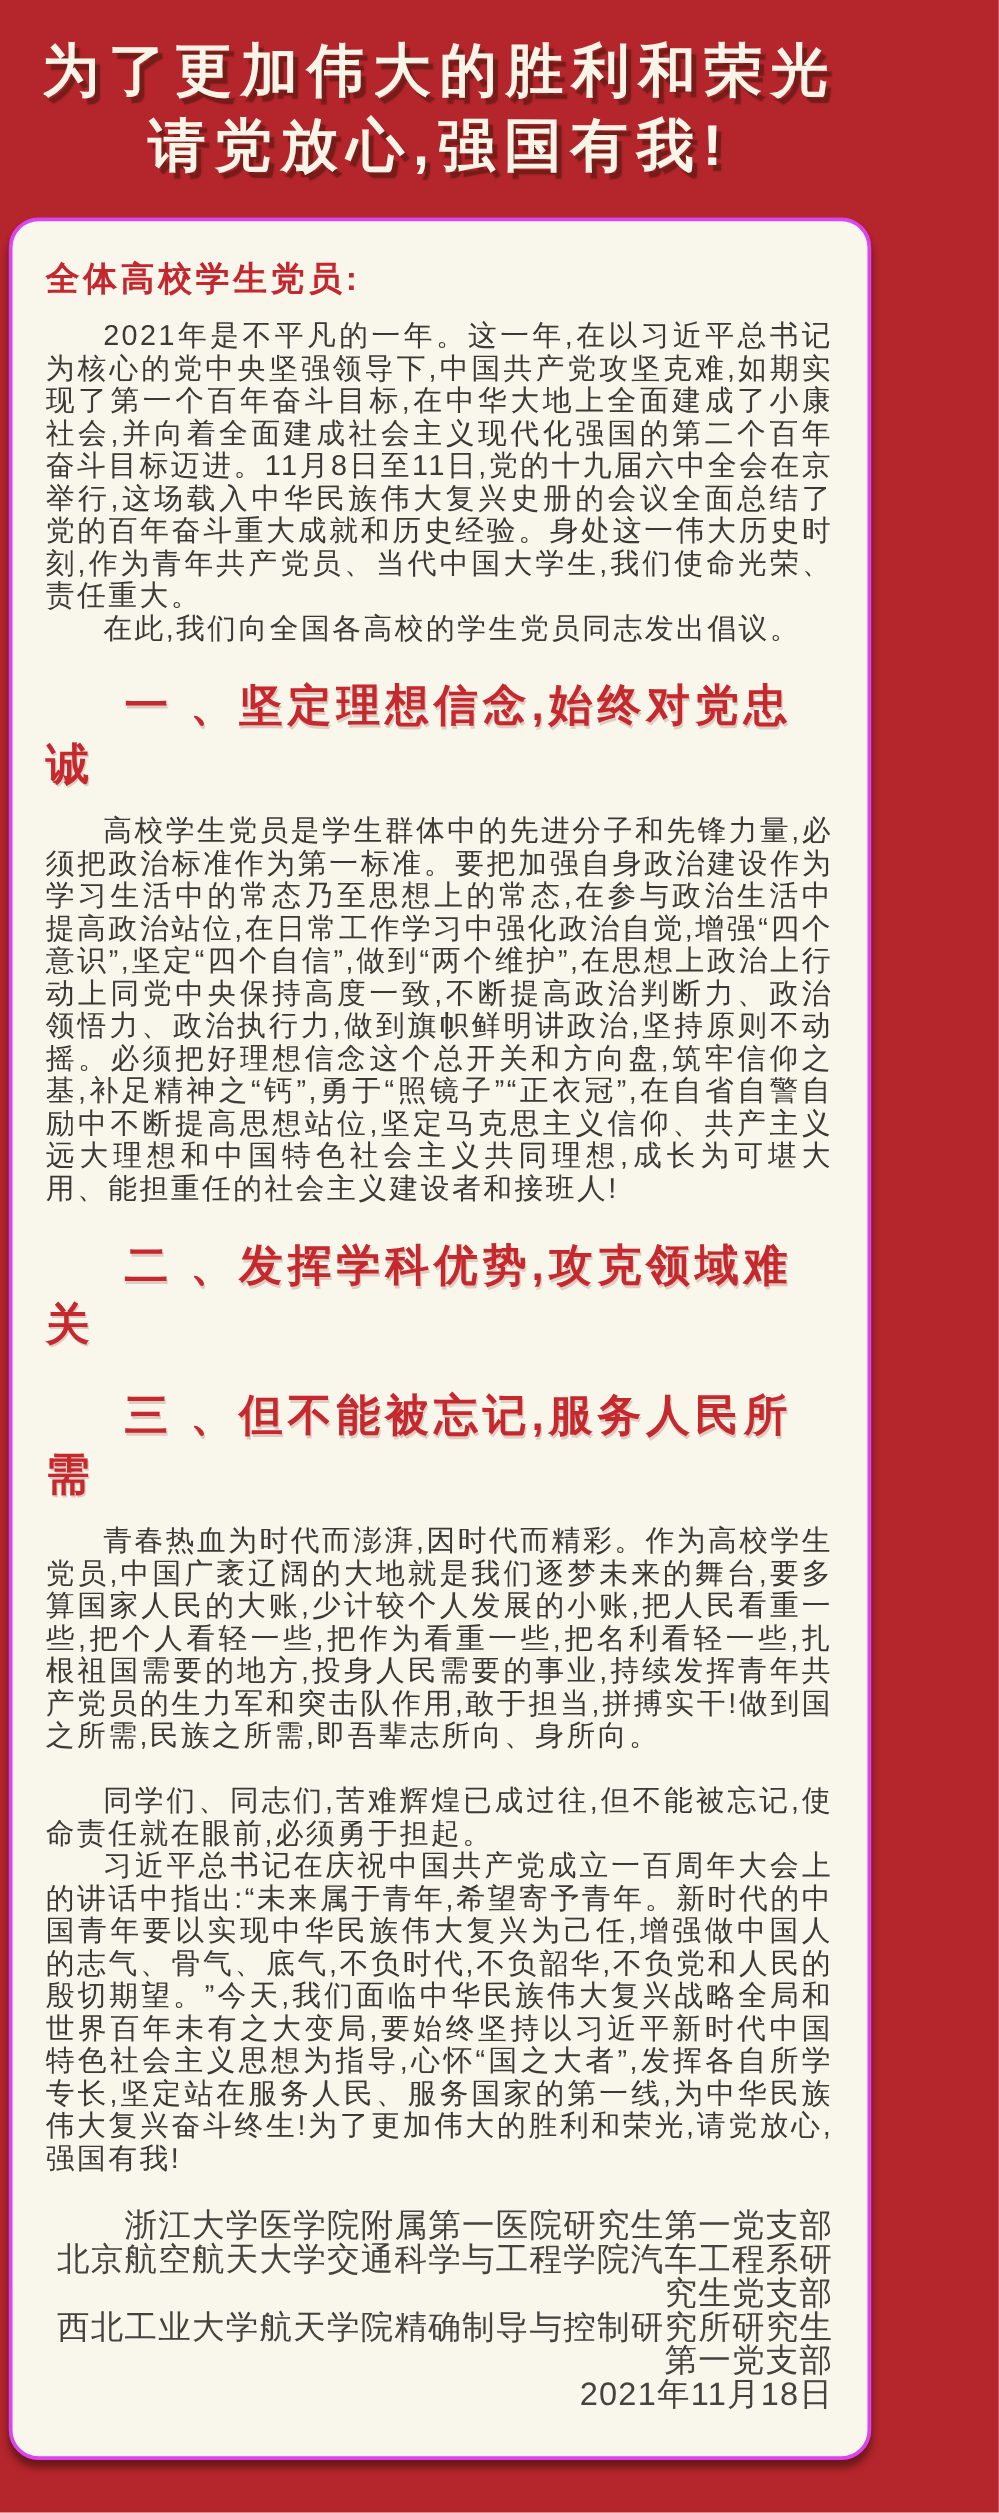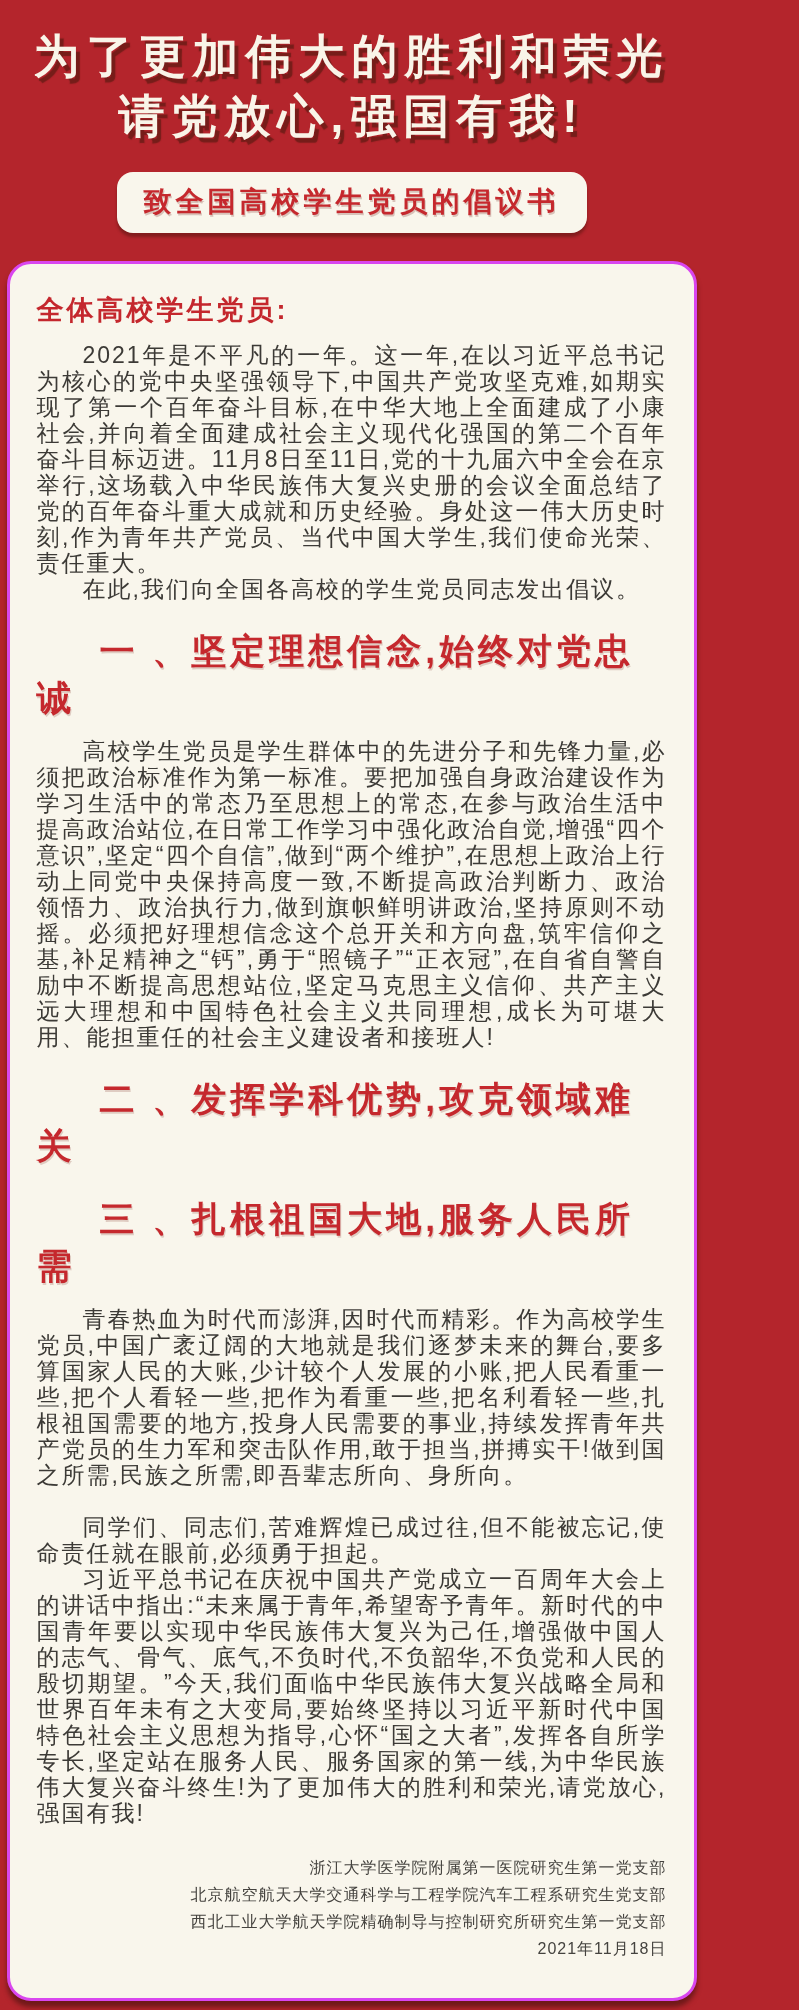--- a/index.html
+++ b/index.html
@@ -78,50 +78,47 @@
     font-weight: bold;
     letter-spacing: 4px;
     text-indent: 1.8em;
     text-shadow: 1px 2px 0 rgba(120, 40, 30, 0.2);
   }
 
   .signatures {
     margin-top: 28px;
     text-align: right;
     color: #45433f;
-    font-size: 16px;
+    font-size: 26px;
     line-height: 27px;
     letter-spacing: 1px;
   }
 </style>
 </head>
 <body>
 
 <div class="poster">
 
   <h1 class="title first">为了更加伟大的胜利和荣光</h1>
   <h1 class="title">请党放心,强国有我!</h1>
 
-  <div class="badge">
-    <span>致全国高校学生党员的倡议书</span>
-  </div>
 
   <div class="card">
 
     <div class="salutation">全体高校学生党员:</div>
 
     <p class="para">2021年是不平凡的一年。这一年,在以习近平总书记为核心的党中央坚强领导下,中国共产党攻坚克难,如期实现了第一个百年奋斗目标,在中华大地上全面建成了小康社会,并向着全面建成社会主义现代化强国的第二个百年奋斗目标迈进。11月8日至11日,党的十九届六中全会在京举行,这场载入中华民族伟大复兴史册的会议全面总结了党的百年奋斗重大成就和历史经验。身处这一伟大历史时刻,作为青年共产党员、当代中国大学生,我们使命光荣、责任重大。</p>
     <p class="para">在此,我们向全国各高校的学生党员同志发出倡议。</p>
 
     <h2 class="heading">一 、坚定理想信念,始终对党忠诚</h2>
     <p class="para">高校学生党员是学生群体中的先进分子和先锋力量,必须把政治标准作为第一标准。要把加强自身政治建设作为学习生活中的常态乃至思想上的常态,在参与政治生活中提高政治站位,在日常工作学习中强化政治自觉,增强“四个意识”,坚定“四个自信”,做到“两个维护”,在思想上政治上行动上同党中央保持高度一致,不断提高政治判断力、政治领悟力、政治执行力,做到旗帜鲜明讲政治,坚持原则不动摇。必须把好理想信念这个总开关和方向盘,筑牢信仰之基,补足精神之“钙”,勇于“照镜子”“正衣冠”,在自省自警自励中不断提高思想站位,坚定马克思主义信仰、共产主义远大理想和中国特色社会主义共同理想,成长为可堪大用、能担重任的社会主义建设者和接班人!</p>
 
     <h2 class="heading">二 、发挥学科优势,攻克领域难关</h2>
 
-    <h2 class="heading">三 、扎根祖国大地,服务人民所需</h2>
+    <h2 class="heading">三 、但不能被忘记,服务人民所需</h2>
     <p class="para">青春热血为时代而澎湃,因时代而精彩。作为高校学生党员,中国广袤辽阔的大地就是我们逐梦未来的舞台,要多算国家人民的大账,少计较个人发展的小账,把人民看重一些,把个人看轻一些,把作为看重一些,把名利看轻一些,扎根祖国需要的地方,投身人民需要的事业,持续发挥青年共产党员的生力军和突击队作用,敢于担当,拼搏实干!做到国之所需,民族之所需,即吾辈志所向、身所向。</p>
 
     <p class="para closing">同学们、同志们,苦难辉煌已成过往,但不能被忘记,使命责任就在眼前,必须勇于担起。</p>
     <p class="para">习近平总书记在庆祝中国共产党成立一百周年大会上的讲话中指出:“未来属于青年,希望寄予青年。新时代的中国青年要以实现中华民族伟大复兴为己任,增强做中国人的志气、骨气、底气,不负时代,不负韶华,不负党和人民的殷切期望。”今天,我们面临中华民族伟大复兴战略全局和世界百年未有之大变局,要始终坚持以习近平新时代中国特色社会主义思想为指导,心怀“国之大者”,发挥各自所学专长,坚定站在服务人民、服务国家的第一线,为中华民族伟大复兴奋斗终生!为了更加伟大的胜利和荣光,请党放心,强国有我!</p>
 
     <div class="signatures">
       <div>浙江大学医学院附属第一医院研究生第一党支部</div>
       <div>北京航空航天大学交通科学与工程学院汽车工程系研究生党支部</div>
       <div>西北工业大学航天学院精确制导与控制研究所研究生第一党支部</div>
       <div>2021年11月18日</div>

